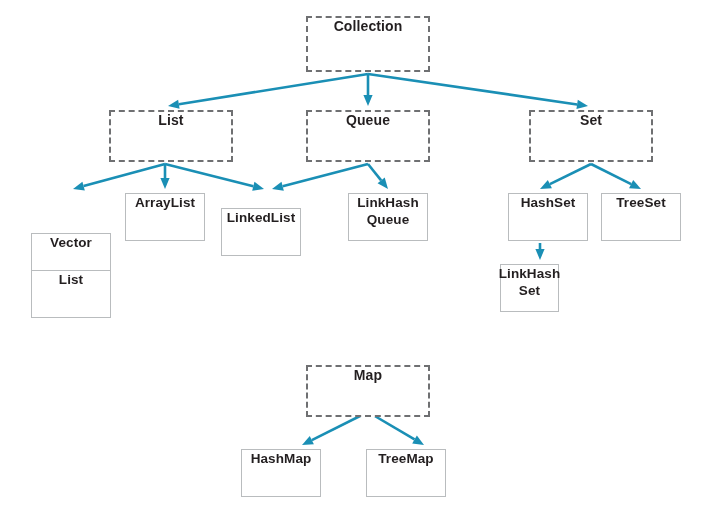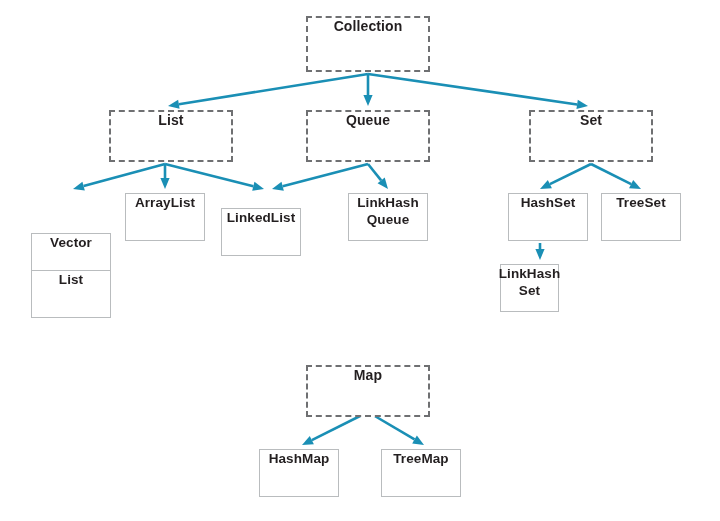--- a/index.html
+++ b/index.html
@@ -150,20 +150,20 @@
       <div class="node impl" style="left: 31px; top: 270px; width: 80px; height: 48px;">
         <span class="label">List</span>
       </div>
       <div class="node impl" style="left: 500px; top: 264px; width: 59px; height: 48px;">
         <span class="label">LinkHash
 Set</span>
       </div>
       <div class="node iface" style="left: 306px; top: 365px; width: 124px; height: 52px;">
         <span class="label">Map</span>
       </div>
-      <div class="node impl" style="left: 259px; top: 449px; width: 80px; height: 48px;">
+      <div class="node impl" style="left: 241px; top: 449px; width: 80px; height: 48px;">
         <span class="label">HashMap</span>
       </div>
-      <div class="node impl" style="left: 381px; top: 449px; width: 80px; height: 48px;">
+      <div class="node impl" style="left: 366px; top: 449px; width: 80px; height: 48px;">
         <span class="label">TreeMap</span>
       </div>
     </div>
 </div>
 
 </body></html>

